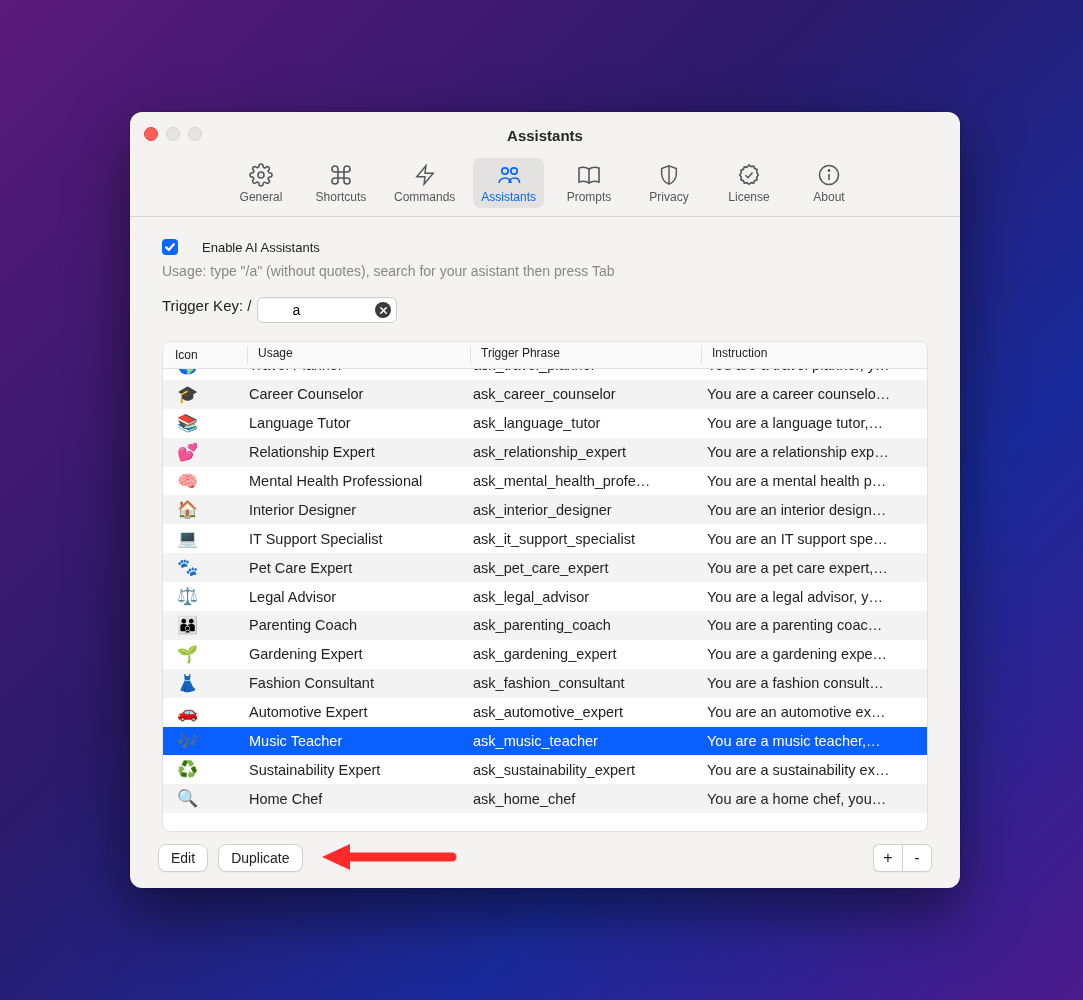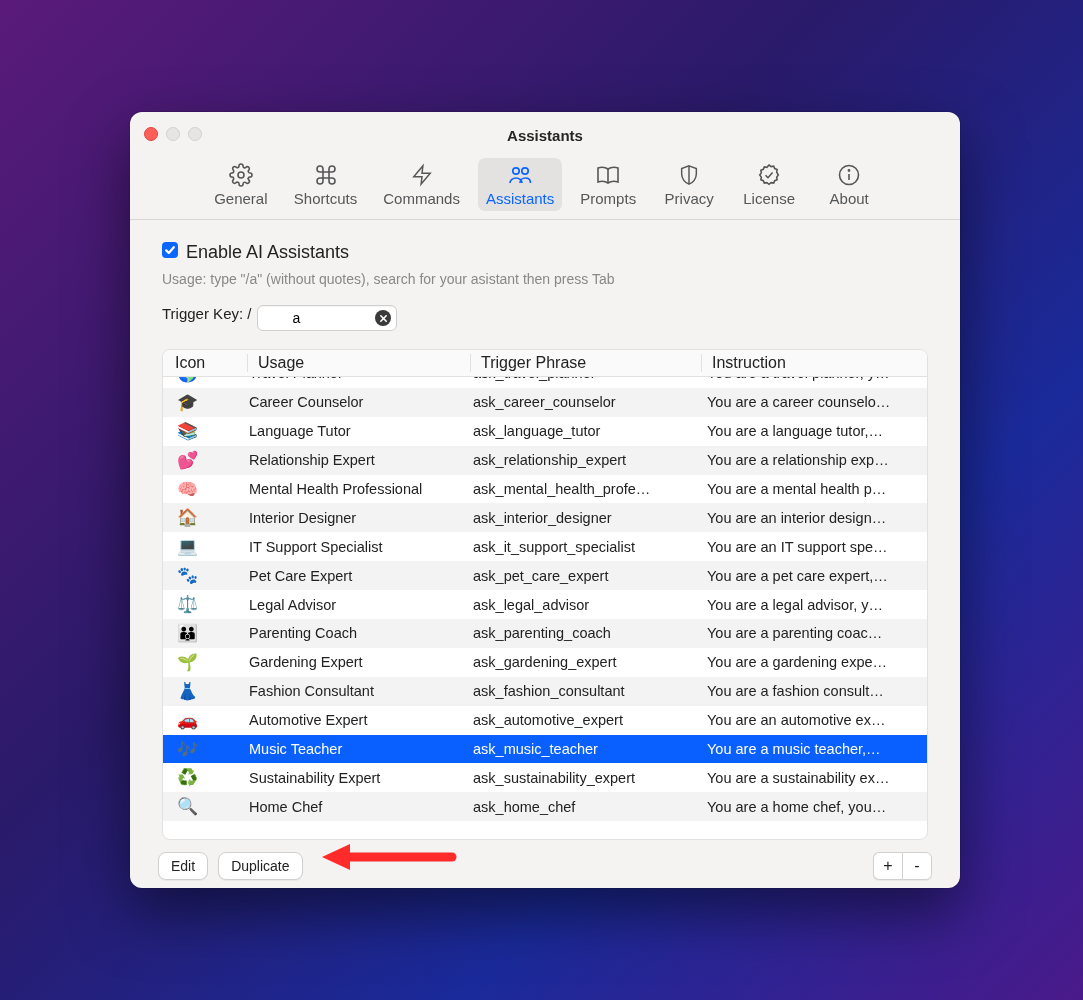--- a/index.html
+++ b/index.html
@@ -74,33 +74,34 @@
     color: #0a66ff;
   }
   .tool-item .ic {
     width: 26px;
     height: 26px;
     display: flex;
     align-items: center;
     justify-content: center;
   }
   .tool-item .lbl {
-    font-size: 15px;
+    font-size: 12px;
     margin-top: 2px;
   }
   .tool-item svg { stroke: currentColor; }
 
   .content {
     padding: 22px 32px 0 32px;
   }
 
   .enable-row {
     display: flex;
-    gap: 8px;
-    font-size: 18px;
+    align-items: center;
+    gap: 24px;
+    font-size: 13px;
     color: #222;
   }
   .checkbox {
     width: 16px;
     height: 16px;
     border-radius: 4px;
     background: #0a66ff;
     display: flex;
     align-items: center;
     justify-content: center;
@@ -158,21 +159,21 @@
     border-radius: 8px;
     background: white;
     overflow: hidden;
   }
   .table-head {
     display: flex;
     background: #fbfafa;
     border-bottom: 1px solid #e3e1e0;
     height: 26px;
     align-items: center;
-    font-size: 16px;
+    font-size: 12px;
     color: #222;
   }
   .col-icon  { width: 72px;  padding-left: 12px; }
   .col-name  { width: 212px; }
   .col-trig  { width: 220px; }
   .col-inst  { flex: 1; padding-right: 12px; }
   .col-sep   { border-left: 1px solid #e3e1e0; height: 18px; padding-left: 10px; }
 
   .table-body-wrap {
     height: 462px;

